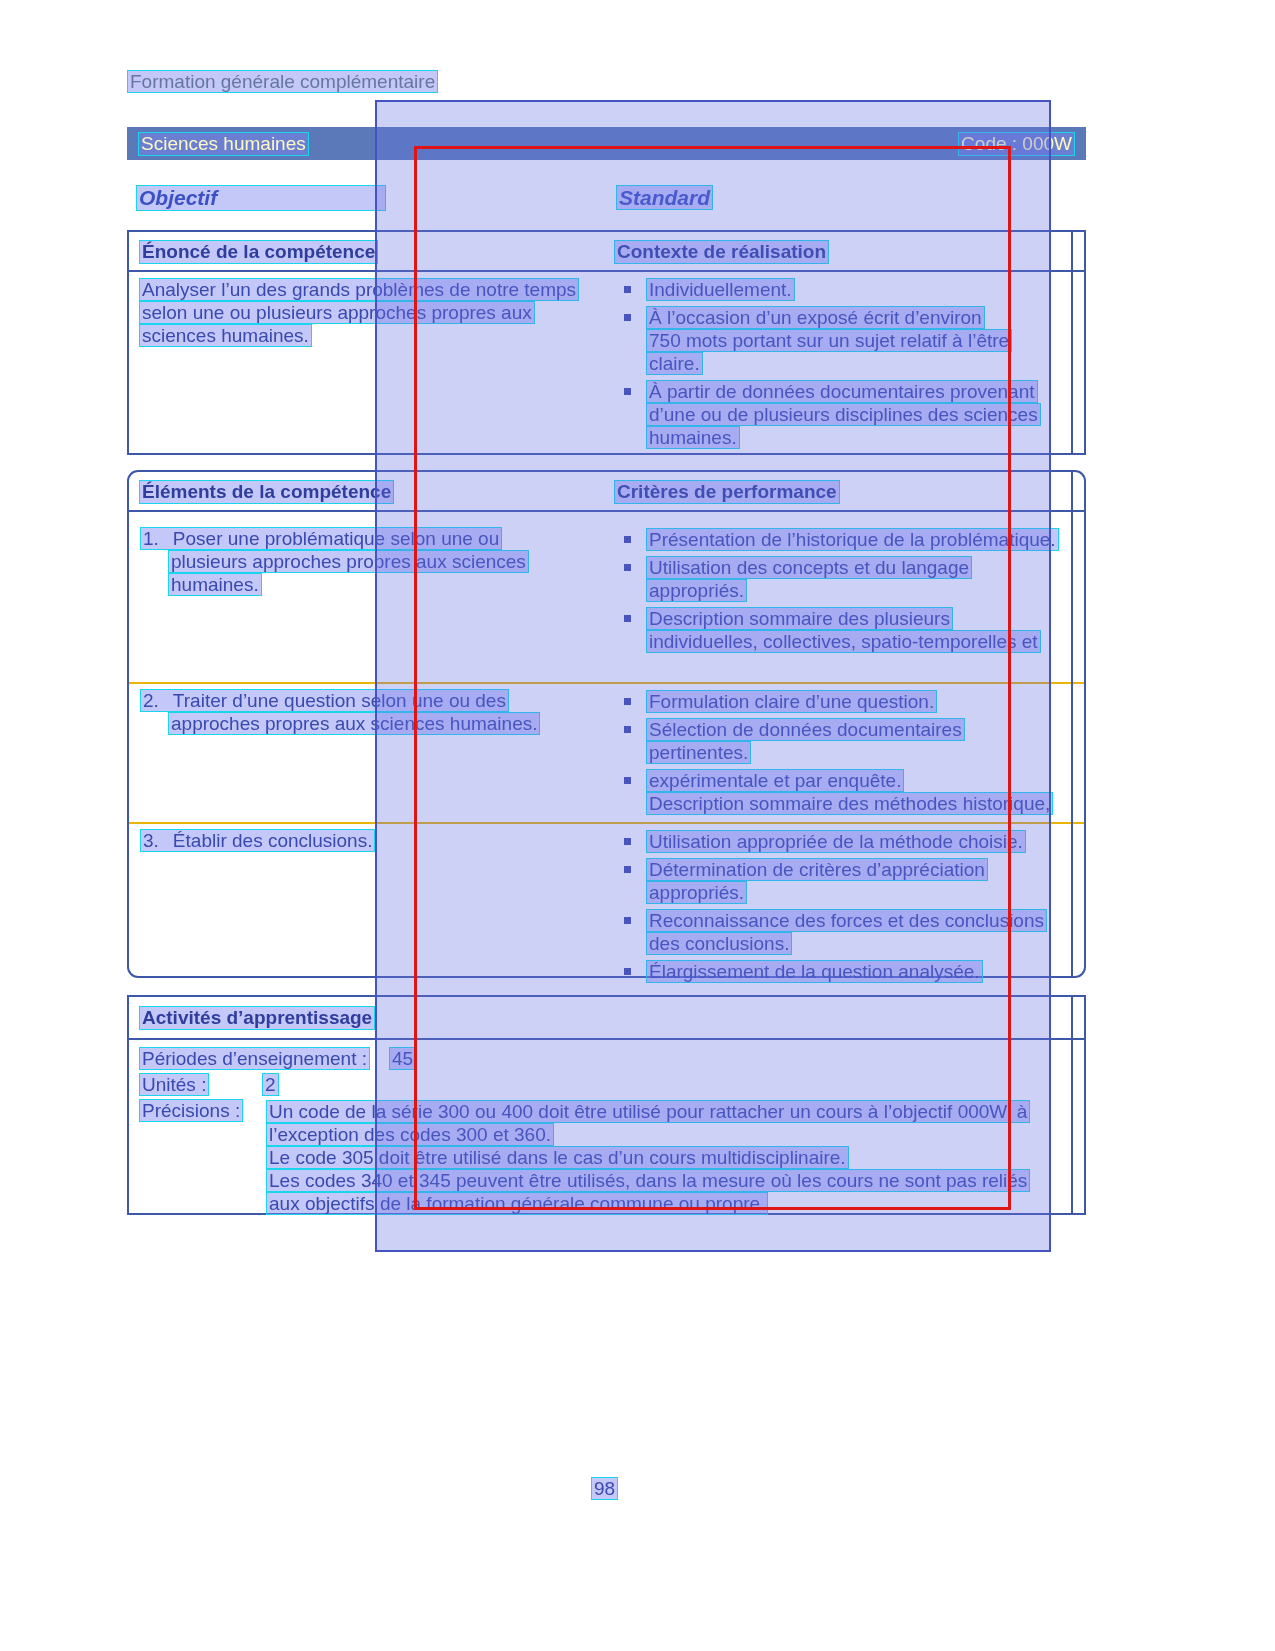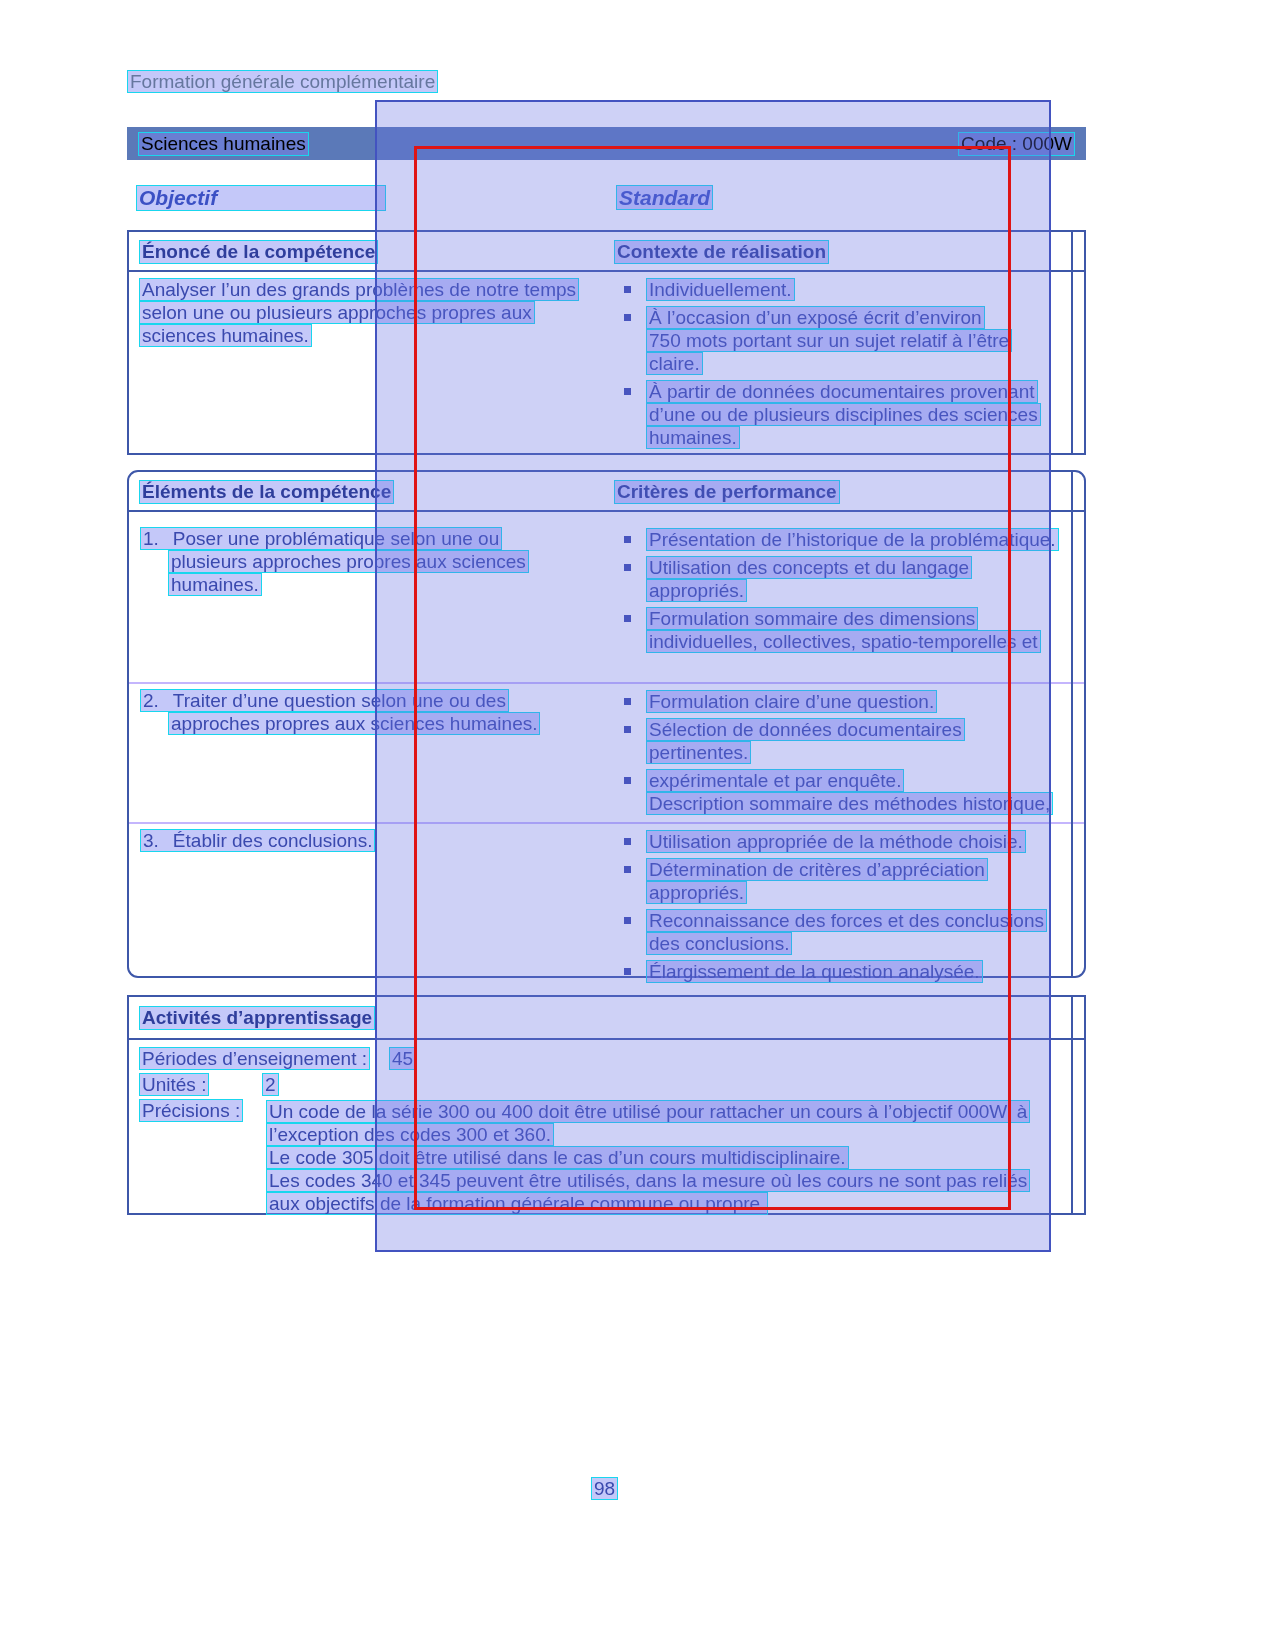--- a/index.html
+++ b/index.html
@@ -22,21 +22,21 @@
     outline: 1.6px solid #19d6ee;
     padding: 0 2px;
     white-space: nowrap;
   }
 
   .top-label { color: #66779f; }
 
   .banner {
     left: 127px; top: 127px; width: 959px; height: 33px;
     background: #5b79b8;
-    color: #000000;
+    color: #fef9c3;
     display: flex; align-items: center; justify-content: space-between;
     padding: 0 12px;
   }
 
   .colhead {
     font-size: 21px; font-weight: bold; font-style: italic;
     color: #3b50c4;
   }
   .objectif-hl { display: inline-block; width: 248px; }
 
@@ -64,21 +64,21 @@
 
   .bullet-item { display: flex; margin-bottom: 5px; }
   .bullet-marker {
     flex: none;
     width: 7px; height: 7px;
     background: #3a49ae;
     margin: 8px 16px 0 6px;
   }
 
   .t2row { position: relative; }
-  .t2row.sep { border-top: 2px solid #c4b5fd; padding-left: 48px; }
+  .t2row.sep { border-top: 2px solid #eab308; padding-left: 48px; }
   .numgap { display: inline-block; width: 14px; }
   .cont-line { margin-left: 28px; }
 
   .pagenum { color: #3a49ae; }
 
   
   .overlay-rect {
     position: absolute;
     left: 375px; top: 100px; width: 676px; height: 1152px;
     background: rgba(104,112,228,0.32);
@@ -173,21 +173,21 @@
         <div class="bullet-item">
           <span class="bullet-marker"></span>
           <div>
             <div class="line"><span class="hl">Utilisation des concepts et du langage</span></div>
             <div class="line"><span class="hl">appropriés.</span></div>
           </div>
         </div>
         <div class="bullet-item">
           <span class="bullet-marker"></span>
           <div>
-            <div class="line"><span class="hl">Formulation sommaire des dimensions</span></div>
+            <div class="line"><span class="hl">Description sommaire des plusieurs</span></div>
             <div class="line"><span class="hl">individuelles, collectives, spatio-temporelles et</span></div>
           </div>
         </div>
       </div>
     </div>
 
     <div class="t2row sep" style="height:140px;">
       <div class="abs" style="left:12px; top:5px;">
         <div class="line">
           <span class="hl"><span>2.</span><span class="numgap"></span><span>Traiter d’une question selon une ou des</span></span>

